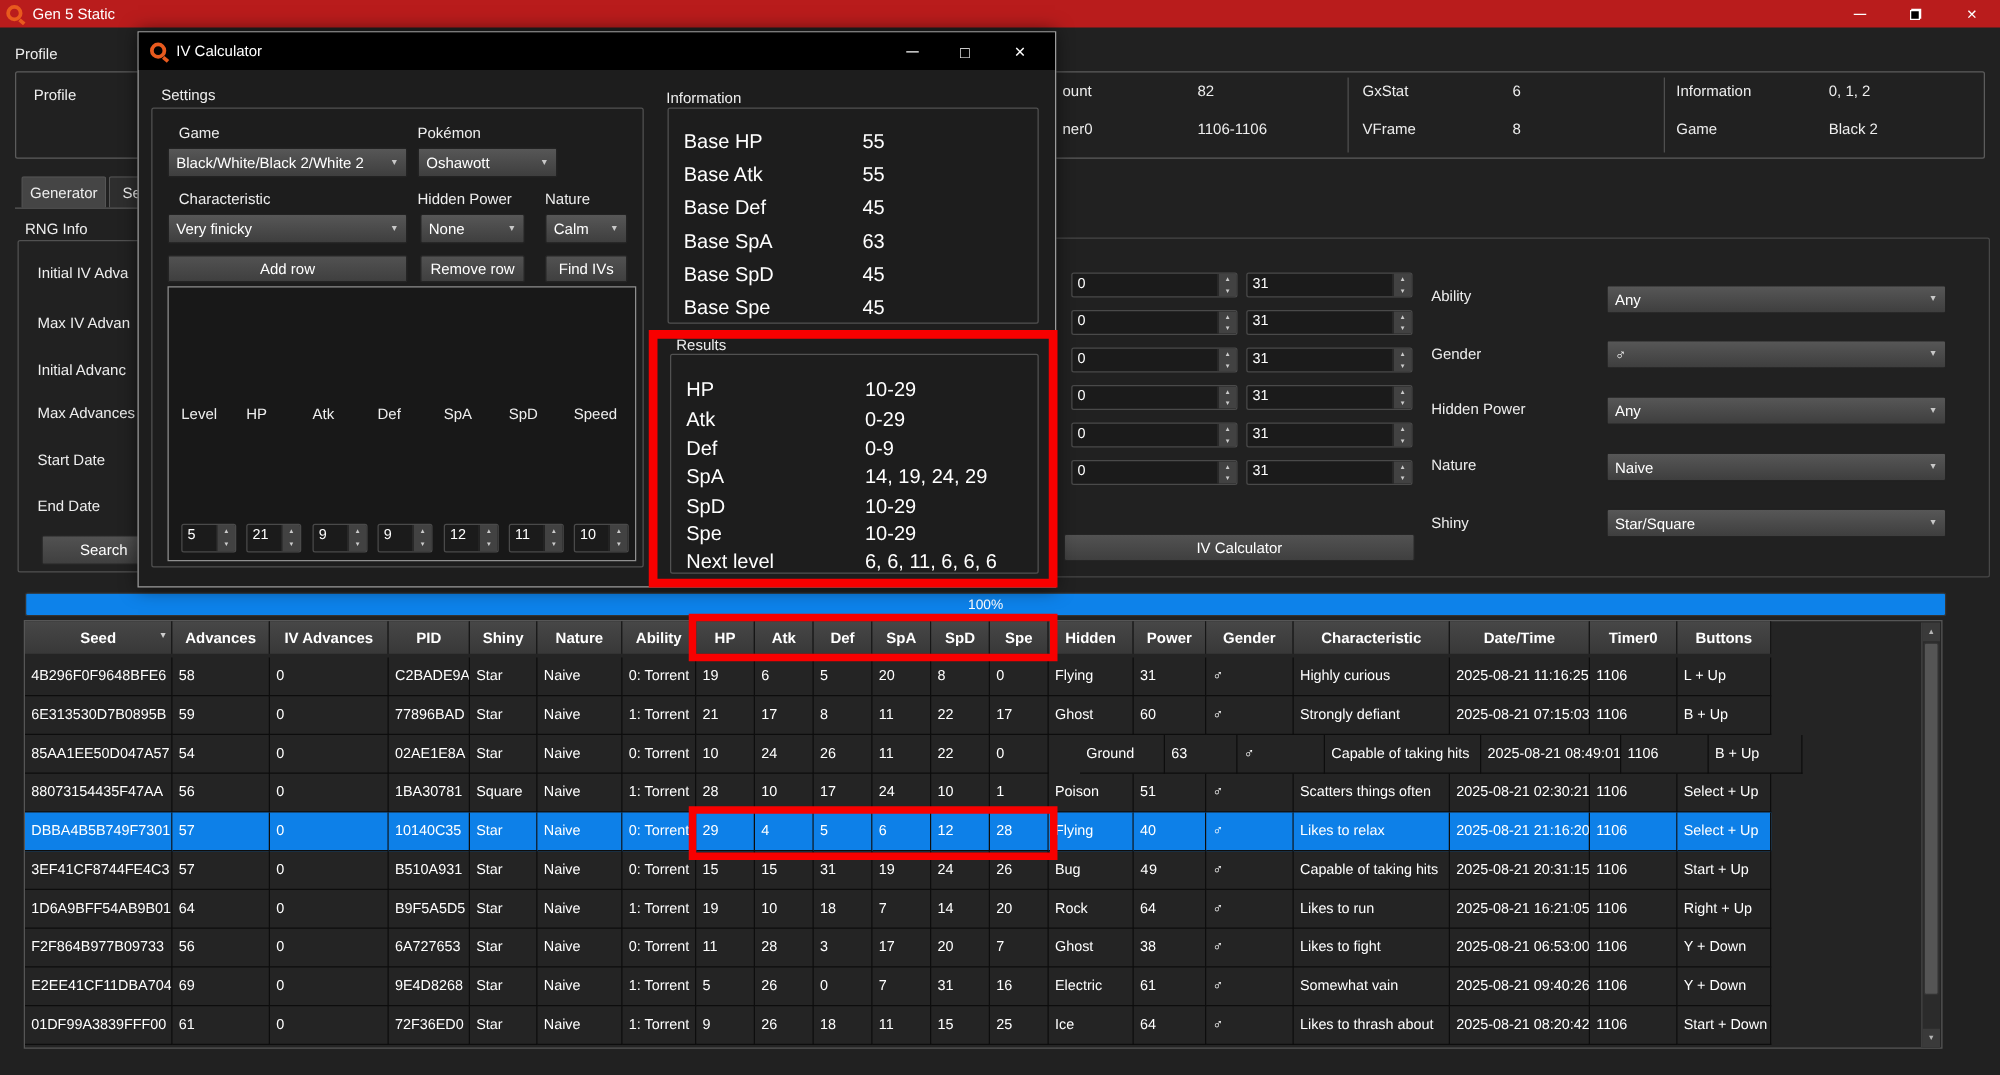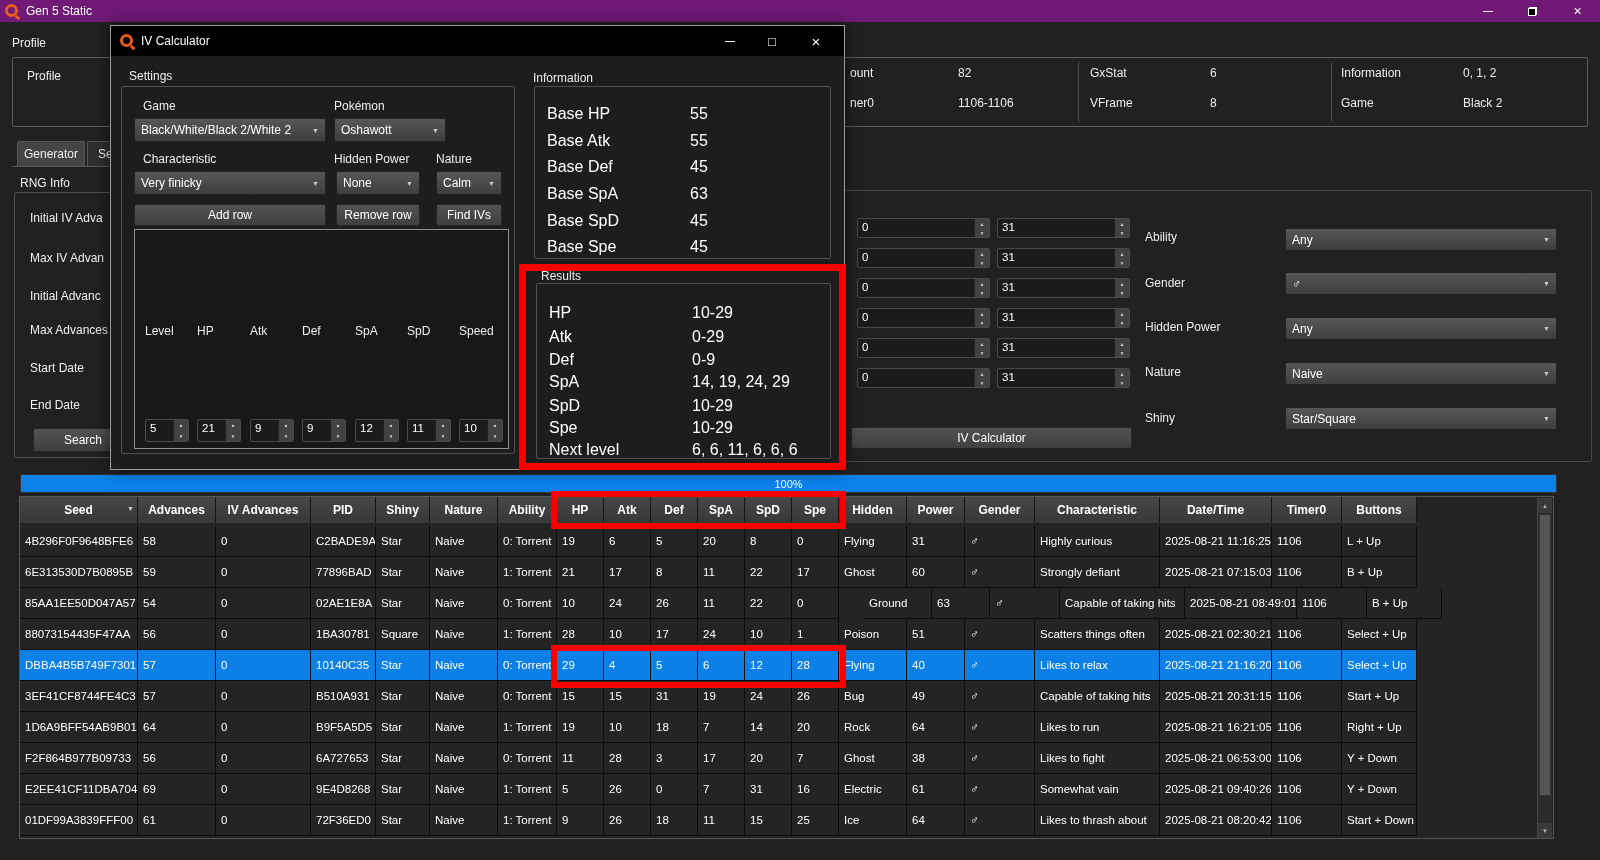--- a/index.html
+++ b/index.html
@@ -2,21 +2,21 @@
 <html><head>
 <meta charset="utf-8">
 <style>
   * { margin:0; padding:0; box-sizing:border-box; }
   html,body { width:1600px; height:860px; overflow:hidden; background:#000; }
   body { font-family:"Liberation Sans","DejaVu Sans",sans-serif; color:#eee; }
   .screen { position:relative; width:1600px; height:860px; background:#212121; overflow:hidden; }
   .abs { position:absolute; }
 
   
-  .titlebar { position:absolute; left:0; top:0; width:1600px; height:22px; background:#701a75; display:flex; align-items:center; }
+  .titlebar { position:absolute; left:0; top:0; width:1600px; height:22px; background:#b91c1c; display:flex; align-items:center; }
   .titlebar .title { font-size:12px; color:#fff; margin-left:6px; }
   .logo { position:relative; width:16px; height:16px; margin-left:4px; display:inline-block; }
   .logo .ring { position:absolute; left:1px; top:1px; width:13px; height:13px; border:3px solid #e85a1e; border-radius:50%; }
   .logo .tail { position:absolute; right:0px; bottom:0px; width:5px; height:3px; background:#e85a1e; transform:rotate(40deg); }
   .wbtns { margin-left:auto; display:flex; height:22px; }
   .wbtn { width:45px; height:22px; display:flex; align-items:center; justify-content:center; }
   .minbar { width:10px; height:1px; background:#fff; }
   .resticon { position:relative; width:9px; height:9px; }
   .resticon i { position:absolute; border:1px solid #fff; width:8px; height:8px; display:block; }
   .resticon i.b { left:0; bottom:0; background:#000; }
@@ -450,21 +450,21 @@
           <div class="td" style="width: 54px;">Star</div>
           <div class="td" style="width: 68px;">Naive</div>
           <div class="td" style="width: 59px;">0: Torrent</div>
           <div class="td" style="width: 47px;">15</div>
           <div class="td" style="width: 47px;">15</div>
           <div class="td" style="width: 47px;">31</div>
           <div class="td" style="width: 47px;">19</div>
           <div class="td" style="width: 47px;">24</div>
           <div class="td" style="width: 47px;">26</div>
           <div class="td" style="width: 68px;">Bug</div>
-          <div class="td" style="width: 58px;">49</div>
+          <div class="td" style="width: 58px; font-family: Liberation Mono, monospace;">49</div>
           <div class="td" style="width: 70px;">♂</div>
           <div class="td" style="width: 125px;">Capable of taking hits</div>
           <div class="td" style="width: 112px;">2025-08-21 20:31:15</div>
           <div class="td" style="width: 70px;">1106</div>
           <div class="td" style="width: 75px;">Start + Up</div>
         </div>
         <div class="tr">
           <div class="td" style="width: 118px;">1D6A9BFF54AB9B01</div>
           <div class="td" style="width: 78px;">64</div>
           <div class="td" style="width: 95px;">0</div>

